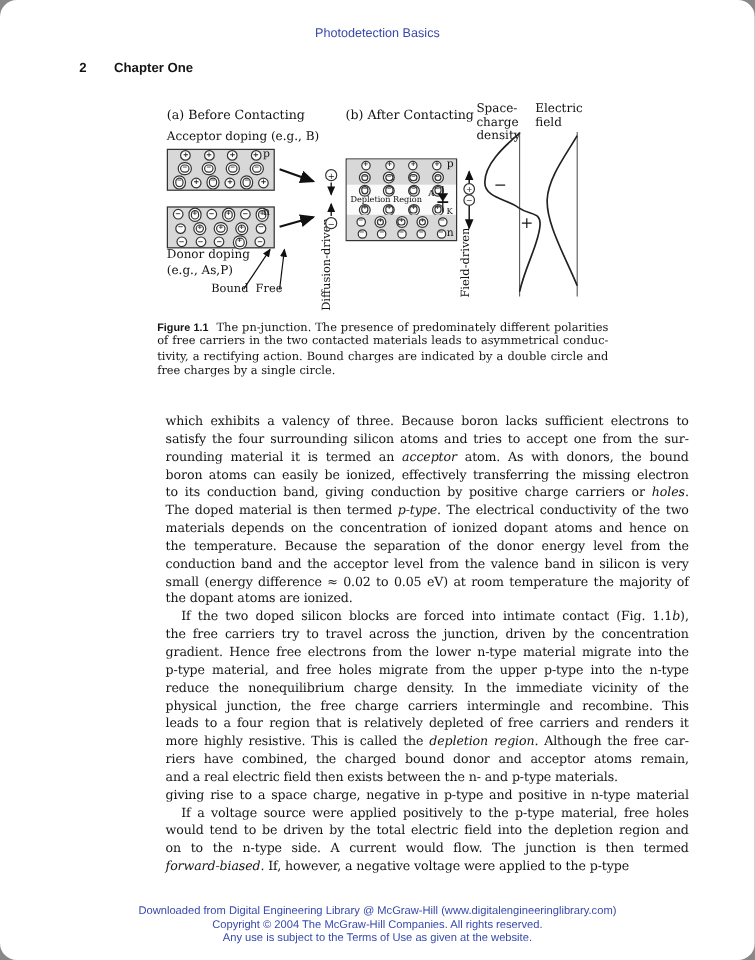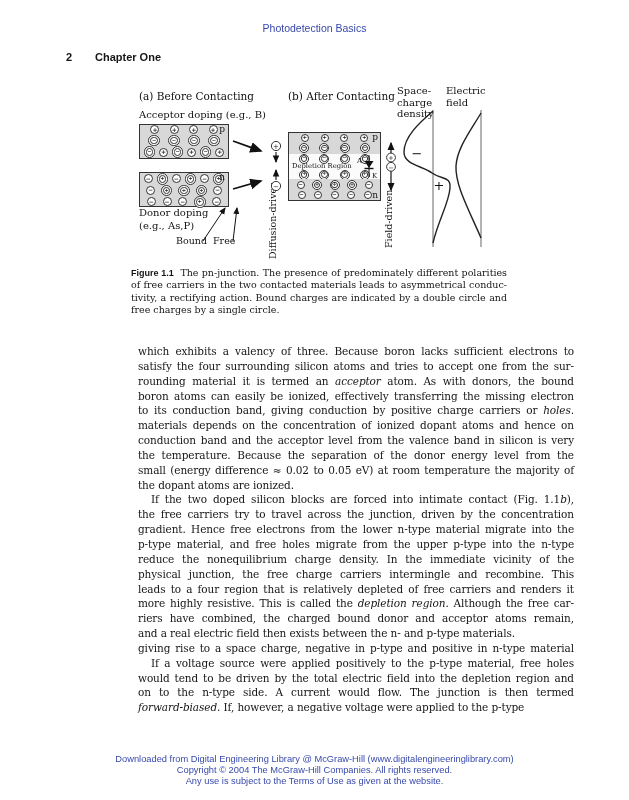--- a/index.html
+++ b/index.html
@@ -1,17 +1,17 @@
 <!DOCTYPE html>
 <html><head>
 <meta charset="utf-8">
 <style>
   html,body{margin:0;padding:0;background:#888;}
   .page{position:relative;width:629px;height:800px;background:#ffffff;overflow:hidden;
-        font-family:"DejaVu Serif",serif;color:#151515;}
+        font-family:"DejaVu Serif",serif;color:#151515;border-radius:14px;}
   .abs{position:absolute;}
   .sans{font-family:"Liberation Sans","DejaVu Sans",sans-serif;}
   .blue{color:#3849ac;}
 
   
   .pnbox{position:absolute;background:#d8d8d8;border:1px solid #333;box-sizing:border-box;}
   .rows{display:flex;flex-direction:column;justify-content:space-evenly;height:100%;}
   .chgrow{display:flex;justify-content:space-evenly;align-items:center;width:100%;}
   .corner{position:absolute;font-size:9px;line-height:9px;font-family:"DejaVu Serif",serif;}
   .chg{box-sizing:border-box;display:inline-flex;align-items:center;justify-content:center;
@@ -301,23 +301,24 @@
       <div class="capline">tivity, a rectifying action. Bound charges are indicated by a double circle and</div>
       <div class="capline last">free charges by a single circle.</div>
     </div>
 
   <div class="abs" style="left:138px;top:344px;width:436px;" id="bodytext">
       <div class="bline">which exhibits a valency of three. Because boron lacks sufficient electrons to</div>
       <div class="bline">satisfy the four surrounding silicon atoms and tries to accept one from the sur-</div>
       <div class="bline">rounding material it is termed an <i>acceptor</i> atom. As with donors, the bound</div>
       <div class="bline">boron atoms can easily be ionized, effectively transferring the missing electron</div>
       <div class="bline">to its conduction band, giving conduction by positive charge carriers or <i>holes</i>.</div>
+      <div class="bline">The doped material is then termed <i>p-type</i>. The electrical conductivity of the two</div>
       <div class="bline">materials depends on the concentration of ionized dopant atoms and hence on</div>
+      <div class="bline">the temperature. Because the separation of the donor energy level from the</div>
       <div class="bline">conduction band and the acceptor level from the valence band in silicon is very</div>
-      <div class="bline">the temperature. Because the separation of the donor energy level from the</div>
       <div class="bline">small (energy difference ≈ 0.02 to 0.05 eV) at room temperature the majority of</div>
       <div class="bline last">the dopant atoms are ionized.</div>
       <div class="bline" style="text-indent: 13px;">If the two doped silicon blocks are forced into intimate contact (Fig. 1.1<i>b</i>),</div>
       <div class="bline">the free carriers try to travel across the junction, driven by the concentration</div>
       <div class="bline">gradient. Hence free electrons from the lower n-type material migrate into the</div>
       <div class="bline">p-type material, and free holes migrate from the upper p-type into the n-type</div>
       <div class="bline">reduce the nonequilibrium charge density. In the immediate vicinity of the</div>
       <div class="bline">physical junction, the free charge carriers intermingle and recombine. This</div>
       <div class="bline">leads to a four region that is relatively depleted of free carriers and renders it</div>
       <div class="bline">more highly resistive. This is called the <i>depletion region</i>. Although the free car-</div>

